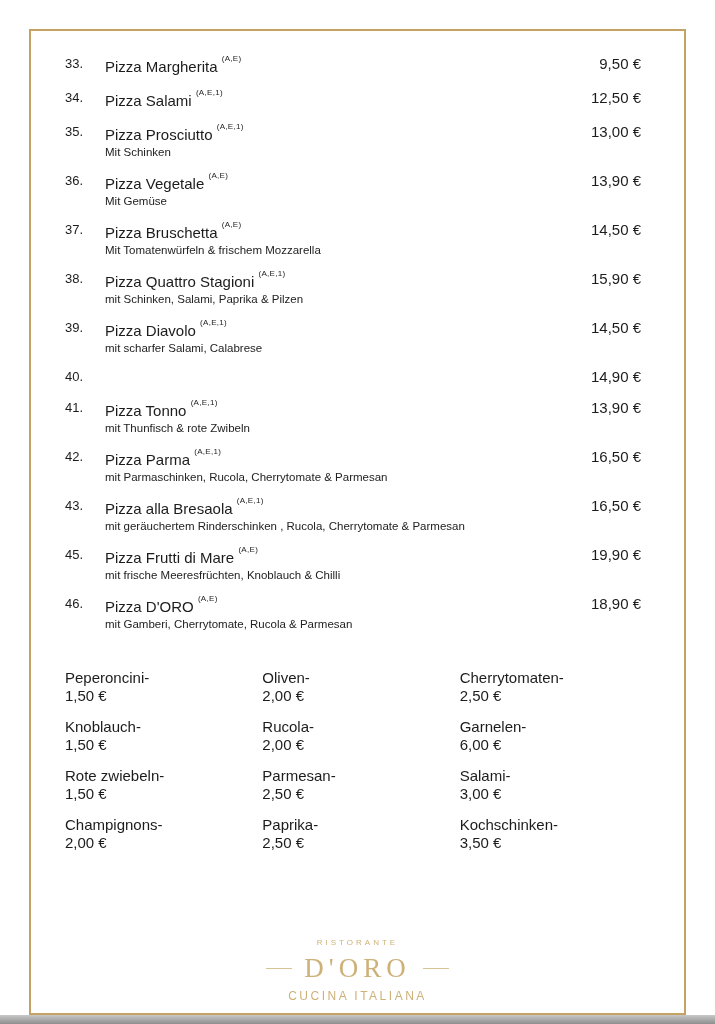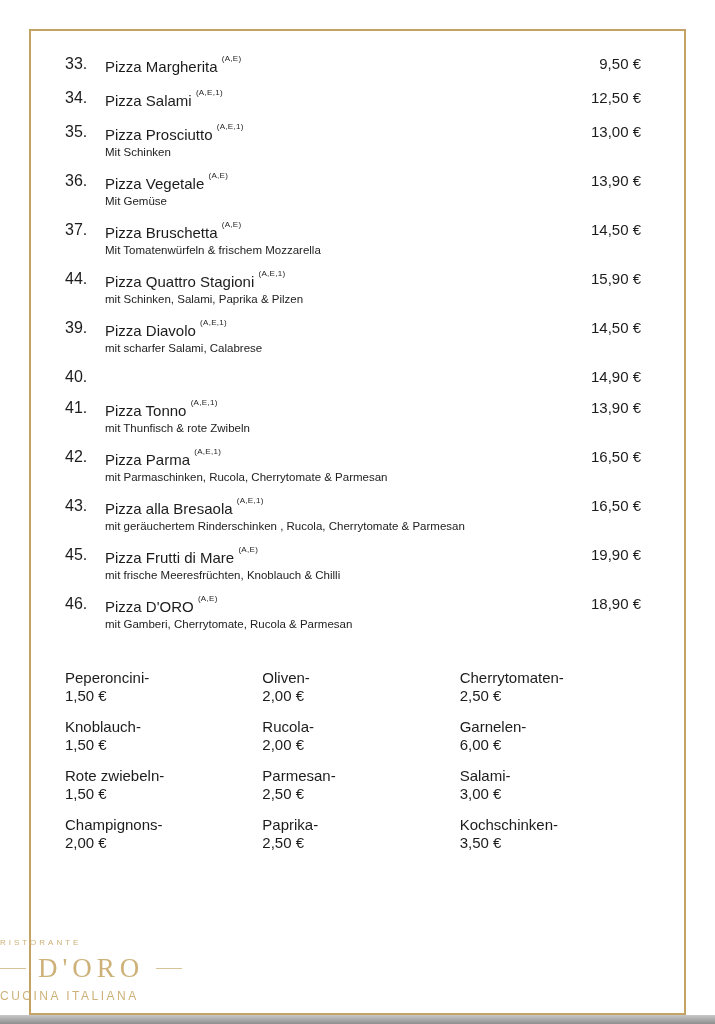--- a/index.html
+++ b/index.html
@@ -40,21 +40,21 @@
     margin: 0 0 40px 0;
   }
   .items { }
   .item {
     display: grid;
     grid-template-columns: 40px 1fr auto;
     align-items: start;
     margin-bottom: 12px;
   }
   .item .num {
-    font-size: 16px;
+    font-size: 13px;
     line-height: 19px;
   }
   .item .name-line {
     font-size: 15px;
     line-height: 19px;
   }
   .item .allergens {
     font-size: 8px;
     position: relative;
     top: -5px;
@@ -85,21 +85,21 @@
     align-items: baseline;
     font-size: 15px;
     line-height: 18px;
     flex-direction: column;
   }
   .extra-cell .price { white-space: nowrap; }
   footer {
     position: absolute;
     left: 0; top: 938px;
     width: 715px;
-    text-align: left;
+    text-align: center;
     color: #cdb178;
   }
   .brand-top {
     font-size: 8px;
     letter-spacing: 3px;
     margin-bottom: 4px;
   }
   .brand-main {
     font-family: "Liberation Serif", serif;
     font-size: 27px;
@@ -167,21 +167,21 @@
       </div>
       <div class="item">
         <div class="num">37.</div>
         <div class="mid">
           <div class="name-line"><span>Pizza Bruschetta</span> <sup class="allergens">(A,E)</sup></div>
           <div class="desc">Mit Tomatenwürfeln &amp; frischem Mozzarella</div>
         </div>
         <div class="price">14,50 €</div>
       </div>
       <div class="item">
-        <div class="num">44.</div>
+        <div class="num">38.</div>
         <div class="mid">
           <div class="name-line"><span>Pizza Quattro Stagioni</span> <sup class="allergens">(A,E,1)</sup></div>
           <div class="desc">mit Schinken, Salami, Paprika &amp; Pilzen</div>
         </div>
         <div class="price">15,90 €</div>
       </div>
       <div class="item">
         <div class="num">39.</div>
         <div class="mid">
           <div class="name-line"><span>Pizza Diavolo</span> <sup class="allergens">(A,E,1)</sup></div>

